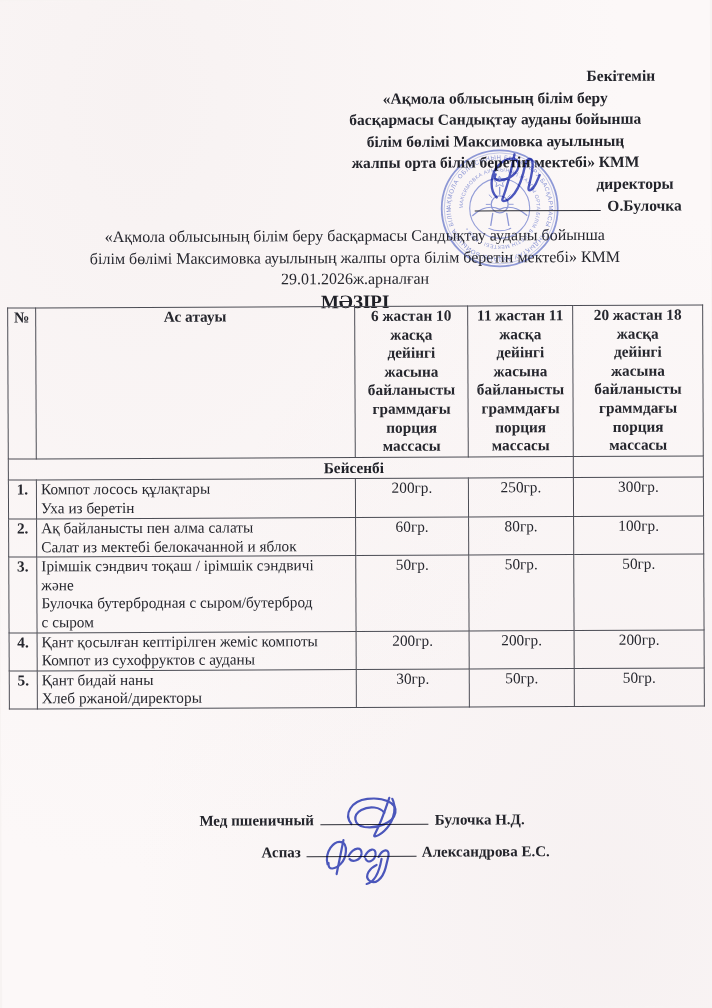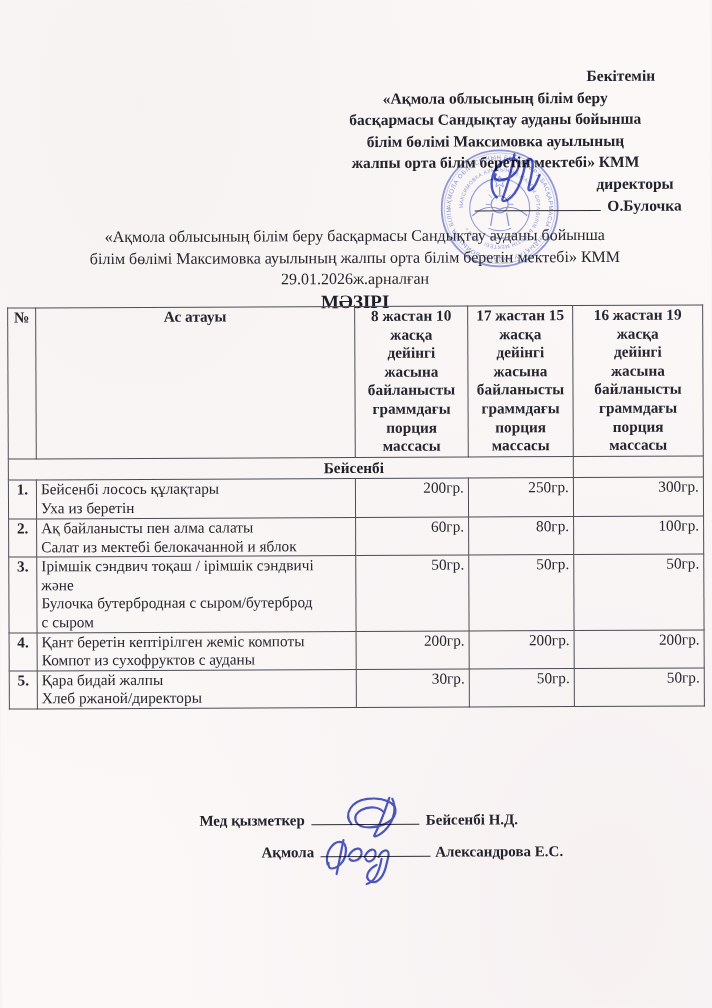--- a/index.html
+++ b/index.html
@@ -44,21 +44,21 @@
     border-collapse:collapse;table-layout:fixed;
   }
   table.menu td{
     border:1px solid #4c4d55;vertical-align:top;
     font-size:15.3px;line-height:18.6px;padding:0 4px;
     color:#26272e;overflow:hidden;
   }
   td.hdr{font-weight:bold;text-align:center;white-space:pre-line;font-size:15px;line-height:18.8px;color:#1f2027;}
   td.no{font-weight:bold;text-align:center;}
   td.dish{text-align:left;padding-left:6px;white-space:pre-line;}
-  td.val{text-align:right;}
+  td.val{text-align:center;}
   tr.dayrow td{font-weight:bold;text-align:center;padding-left:130px;line-height:19px;color:#1f2027;}
   
   .signoff-line{
     position:absolute;font-weight:bold;font-size:15px;color:#23242b;white-space:nowrap;
   }
   .signoff-line .uline{border-bottom:1.5px solid #2c2d35;}
   .sl1{left:198px;top:812px;}
   .sl2{left:260px;top:844px;}
   .sl1 .uline{width:108px;margin:0 6px 0 7px;}
   .sl2 .uline{width:110px;margin:0 5px 0 6px;}
@@ -140,52 +140,52 @@
       <col style="width:28px">
         <col style="width:319px">
         <col style="width:113px">
         <col style="width:105px">
         <col style="width:130px">
     </colgroup>
     <tbody>
         <tr>
       <td class="hdr" style="height:150px">№</td>
       <td class="hdr">Ас атауы</td>
-      <td class="hdr">8 жастан 10
+      <td class="hdr">6 жастан 10
 жасқа
 дейінгі
 жасына
 байланысты
 граммдағы
 порция
 массасы</td>
-      <td class="hdr">17 жастан 15
+      <td class="hdr">11 жастан 11
 жасқа
 дейінгі
 жасына
 байланысты
 граммдағы
 порция
 массасы</td>
-      <td class="hdr">16 жастан 19
+      <td class="hdr">20 жастан 18
 жасқа
 дейінгі
 жасына
 байланысты
 граммдағы
 порция
 массасы</td>
     </tr>
     <tr class="dayrow">
       <td colspan="4" style="height:20px">Бейсенбі</td>
       <td></td>
     </tr>
     <tr>
       <td class="no" style="height:38px">1.</td>
-      <td class="dish"><div>Бейсенбі лосось құлақтары</div><div>Уха из беретін</div></td>
+      <td class="dish"><div>Компот лосось құлақтары</div><div>Уха из беретін</div></td>
       <td class="val">200гр.</td>
       <td class="val">250гр.</td>
       <td class="val">300гр.</td>
     </tr>
     <tr>
       <td class="no" style="height:36px">2.</td>
       <td class="dish"><div>Ақ байланысты пен алма салаты</div><div>Салат из мектебі белокачанной и яблок</div></td>
       <td class="val">60гр.</td>
       <td class="val">80гр.</td>
       <td class="val">100гр.</td>
@@ -194,40 +194,40 @@
       <td class="no" style="height:74px">3.</td>
       <td class="dish"><div>Ірімшік сэндвич тоқаш / ірімшік сэндвичі
 және</div><div>Булочка бутербродная с сыром/бутерброд
 с сыром</div></td>
       <td class="val">50гр.</td>
       <td class="val">50гр.</td>
       <td class="val">50гр.</td>
     </tr>
     <tr>
       <td class="no" style="height:36px">4.</td>
-      <td class="dish"><div>Қант беретін кептірілген жеміс компоты</div><div>Компот из сухофруктов с ауданы</div></td>
+      <td class="dish"><div>Қант қосылған кептірілген жеміс компоты</div><div>Компот из сухофруктов с ауданы</div></td>
       <td class="val">200гр.</td>
       <td class="val">200гр.</td>
       <td class="val">200гр.</td>
     </tr>
     <tr>
       <td class="no" style="height:36px">5.</td>
-      <td class="dish"><div>Қара бидай жалпы</div><div>Хлеб ржаной/директоры</div></td>
+      <td class="dish"><div>Қант бидай наны</div><div>Хлеб ржаной/директоры</div></td>
       <td class="val">30гр.</td>
       <td class="val">50гр.</td>
       <td class="val">50гр.</td>
     </tr>
   </tbody>
     </table>
 
   <div class="signoff-line sl1">
-    <span>Мед қызметкер</span><span class="uline"></span><span>Бейсенбі Н.Д.</span>
+    <span>Мед пшеничный</span><span class="uline"></span><span>Булочка Н.Д.</span>
   </div>
   <div class="signoff-line sl2">
-    <span>Ақмола</span><span class="uline"></span><span>Александрова Е.С.</span>
+    <span>Аспаз</span><span class="uline"></span><span>Александрова Е.С.</span>
   </div>
 
   <svg class="sig sig-med" width="78" height="46" viewBox="0 0 78 46">
     <g fill="none" stroke="#3a49bd" stroke-width="2.2" stroke-linecap="round" opacity="0.9">
       <path d="M 12,30 C 4,20 12,7 28,5 C 44,3 58,9 56,19 C 54,29 38,35 25,33 C 14,31 13,21 22,16 C 30,11.5 41,13 45,19"></path>
       <path d="M 50,4 C 46,16 41,30 35,41 C 33,45 43,41 50,31 C 55,24 57,13 53,5"></path>
     </g>
   </svg>
 
   <svg class="sig sig-cook" width="88" height="56" viewBox="0 0 88 56">

